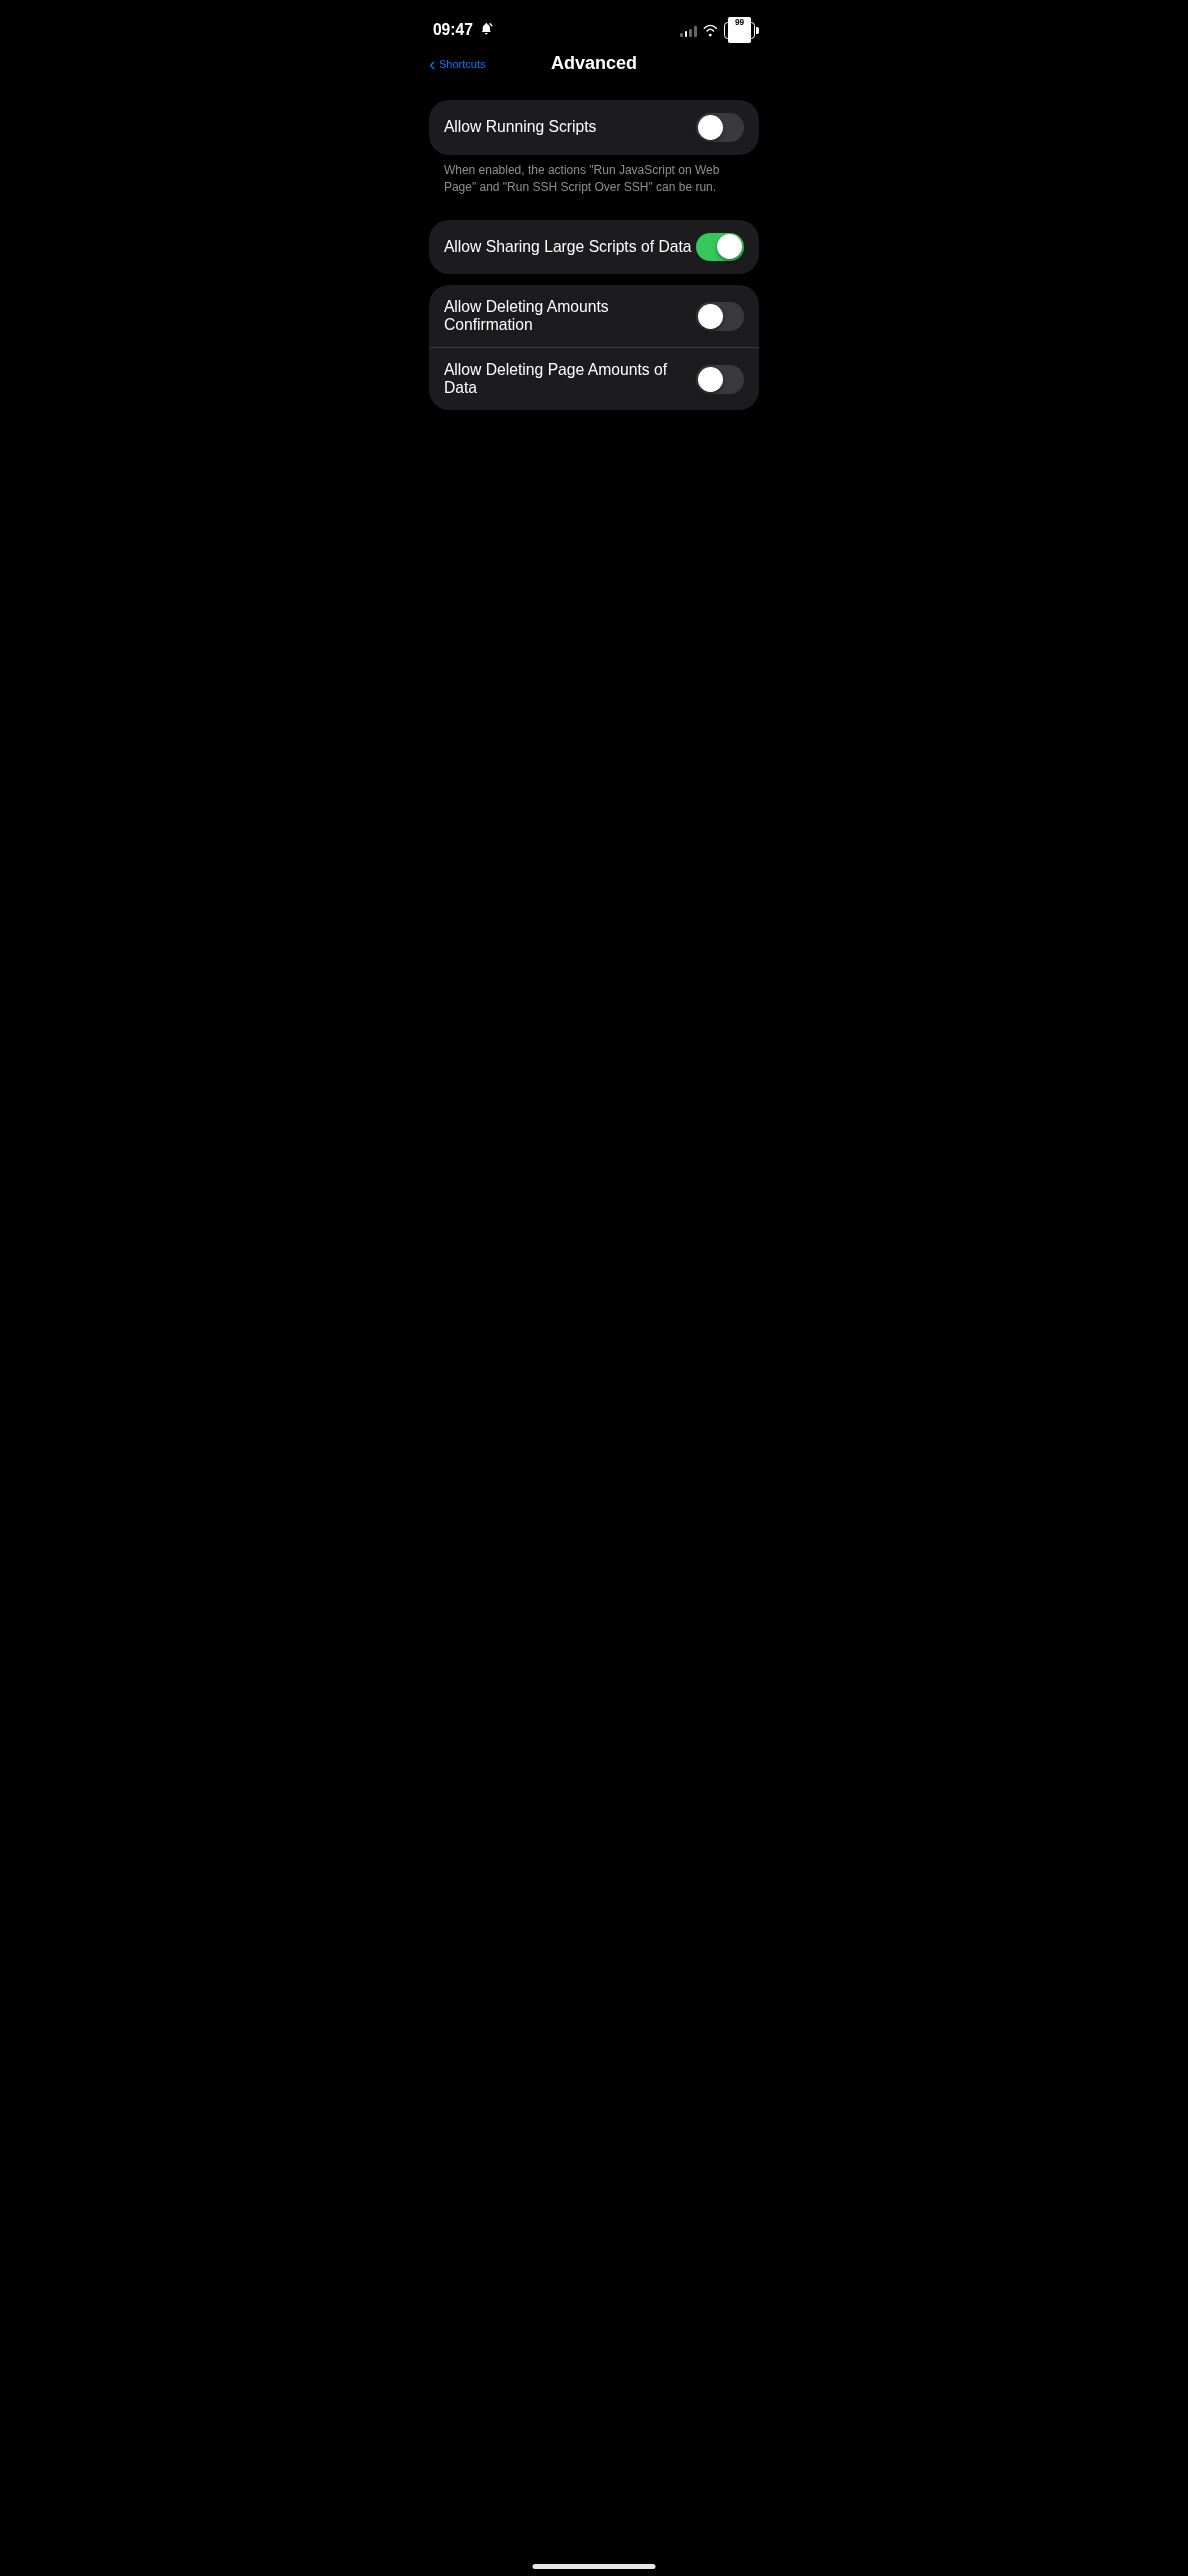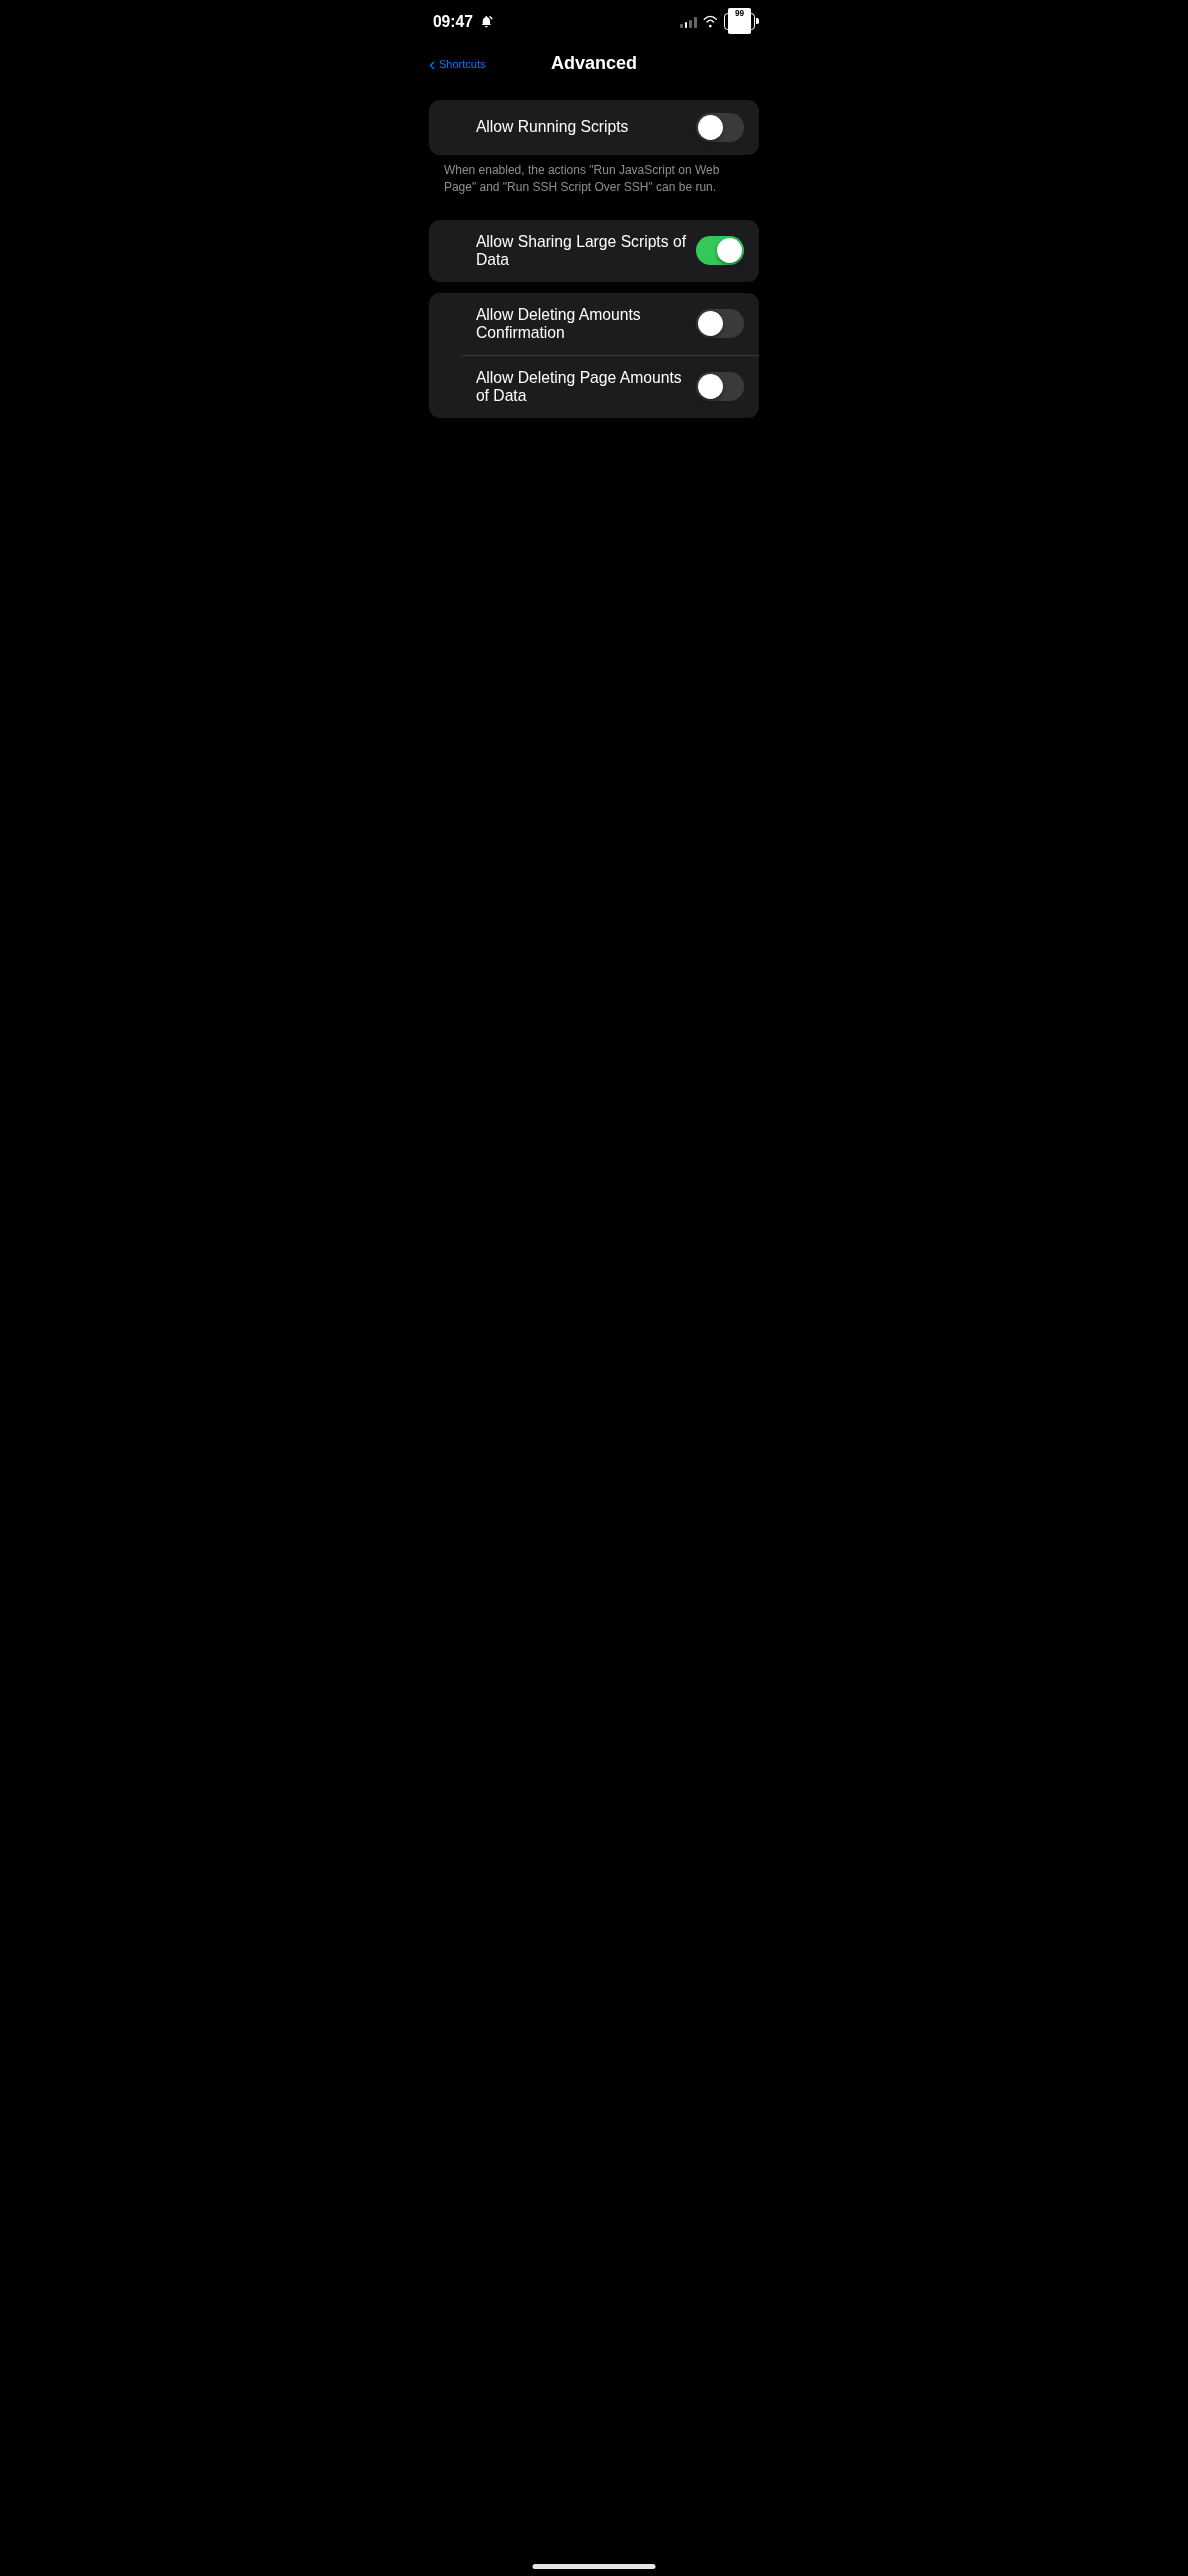--- a/index.html
+++ b/index.html
@@ -18,21 +18,21 @@
       margin: 0 auto;
       color: #ffffff;
       position: relative;
       overflow-x: hidden;
     }
 
     
     .status-bar {
       display: flex;
       justify-content: space-between;
-      align-items: flex-start;
+      align-items: flex-end;
       padding: 13px 18.4px 7.4px 18.4px;
       height: 46px;
     }
 
     .status-time {
       font-size: 15.7px;
       font-weight: 600;
       color: #ffffff;
       display: flex;
       align-items: center;
@@ -160,23 +160,22 @@
       padding: 14.7px 14.7px 0;
     }
 
     
     .settings-section {
       margin-bottom: 11px;
     }
 
     .settings-card {
       background: #1c1c1e;
-      border-radius: 11px;
+      border-radius: 20px;
       overflow: hidden;
-      padding-left: 32px;
     }
 
     .settings-row {
       display: flex;
       align-items: center;
       justify-content: space-between;
       padding: 13px 14.7px;
       min-height: 50px;
     }
 

